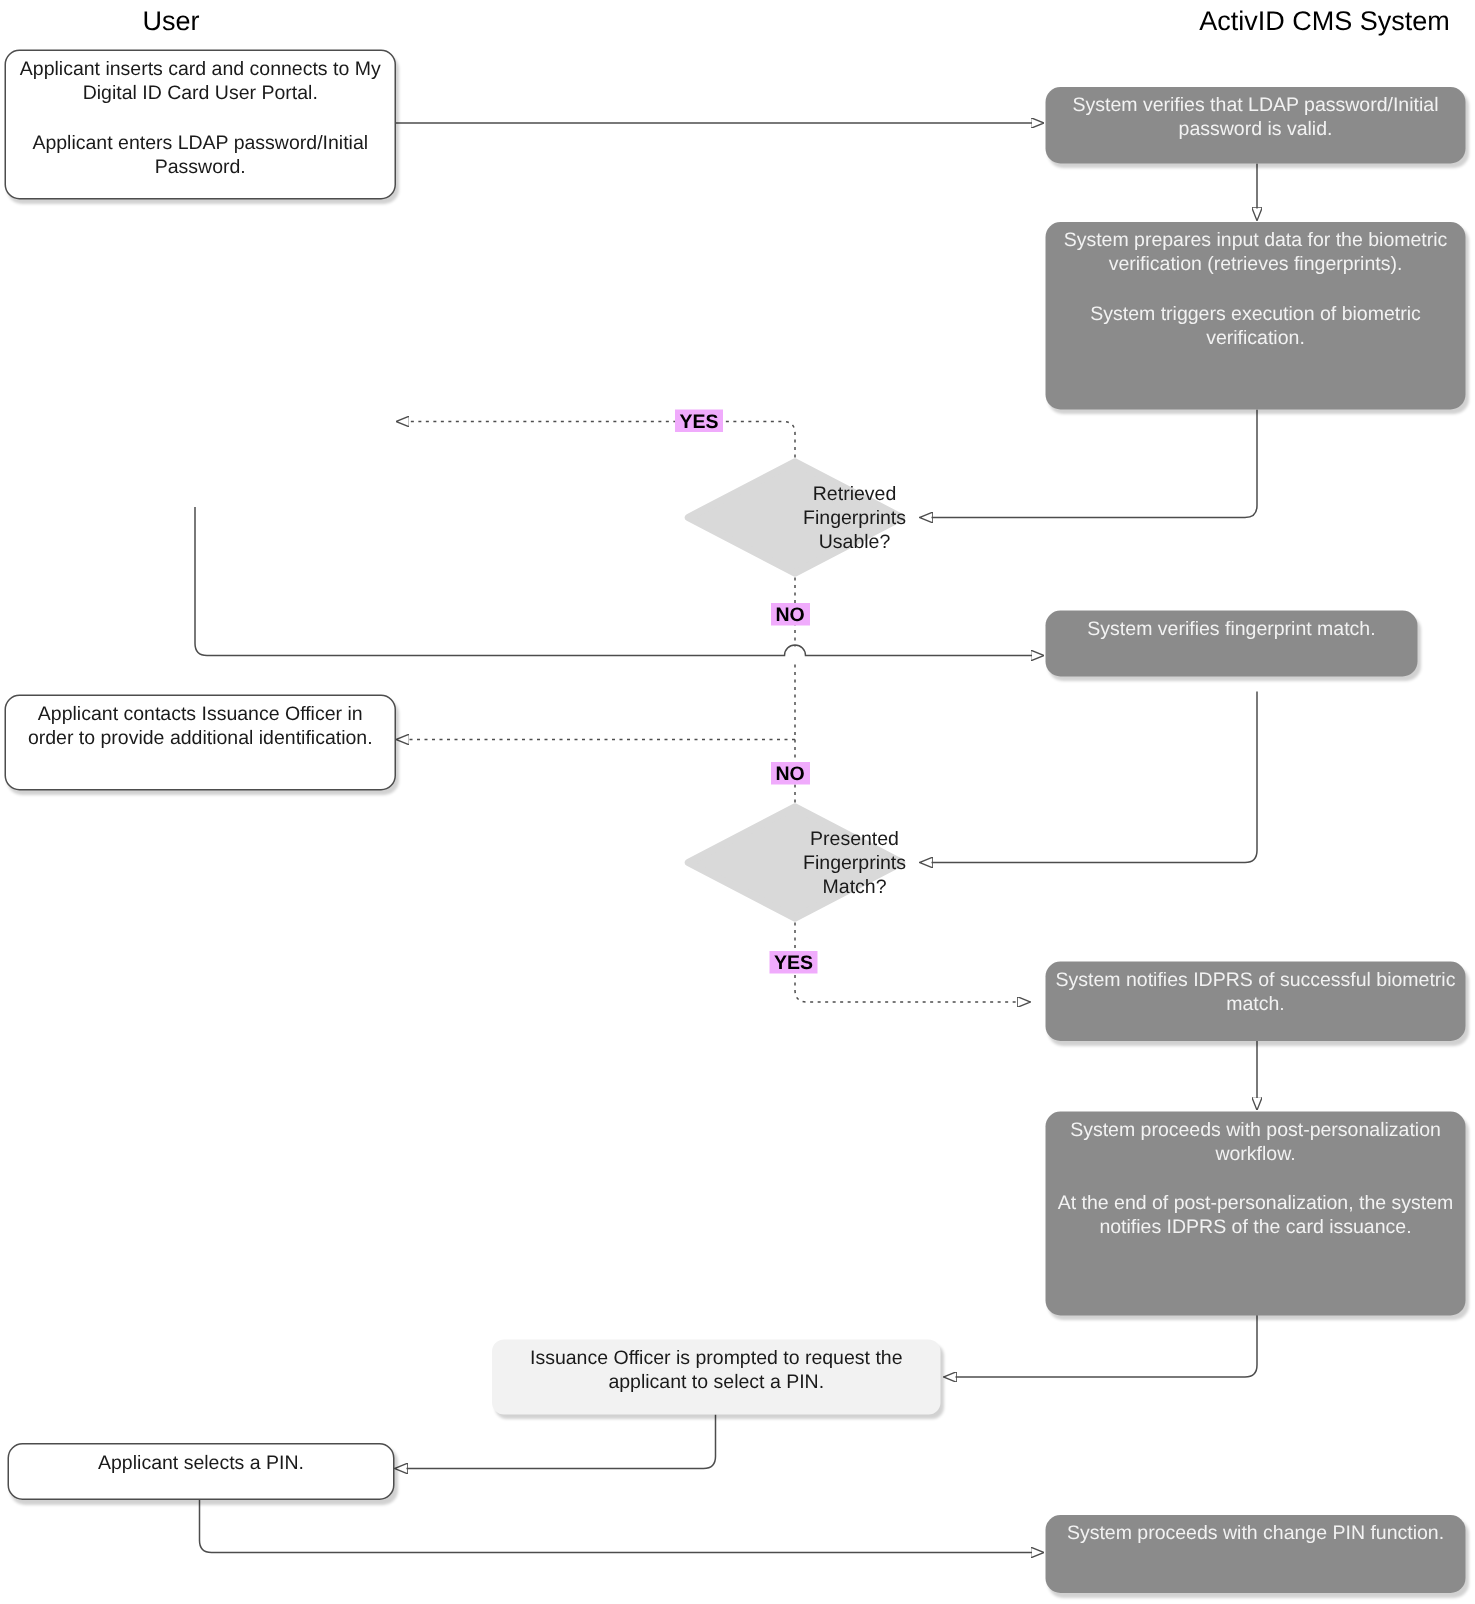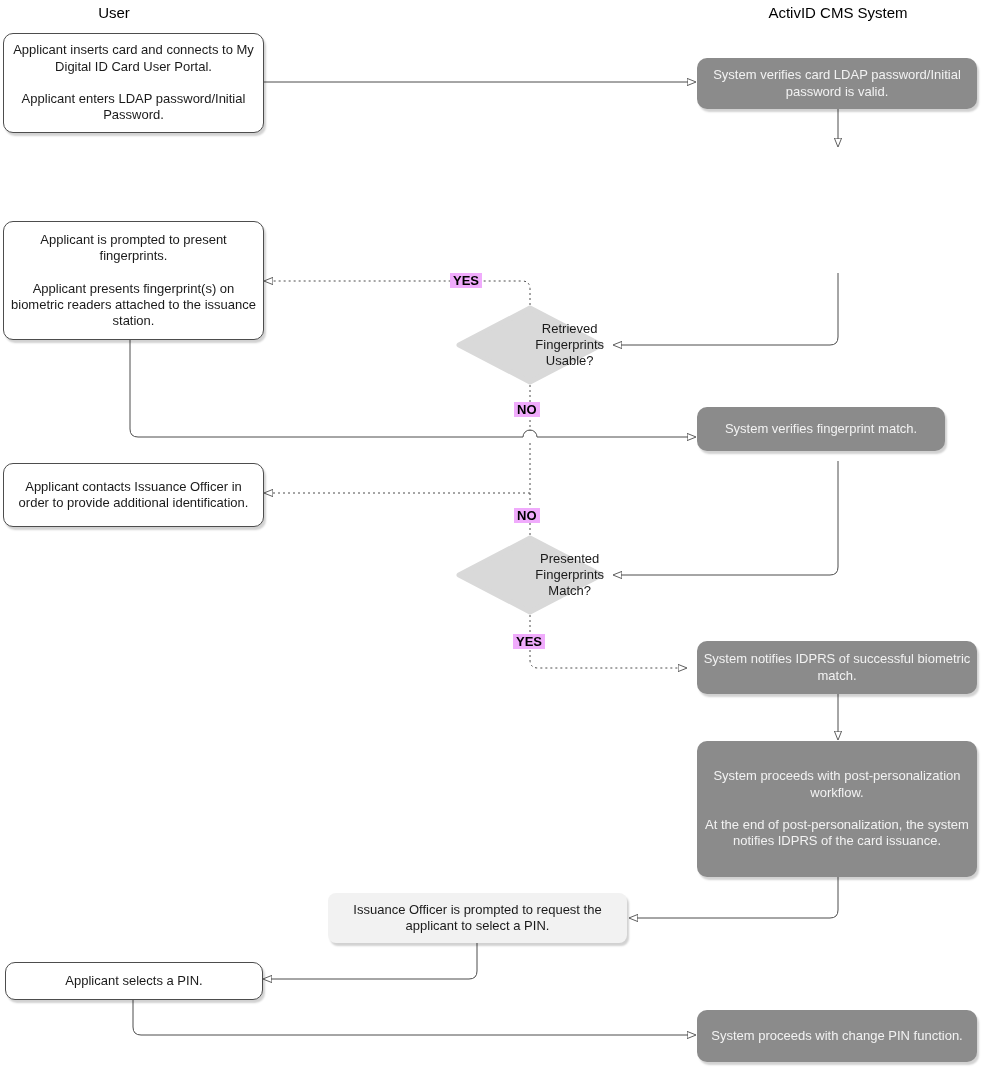--- a/index.html
+++ b/index.html
@@ -1,27 +1,27 @@
 <!DOCTYPE html>
 <html style="--system-box-fill: #8b8b8b; --system-box-text: #f2f2f2; --user-box-fill: #ffffff; --user-box-border: #4d4d4d; --user-box-text: #1a1a1a; --note-box-fill: #f2f2f2; --decision-fill: #d9d9d9; --decision-text: #1a1a1a; --connector: #4d4d4d; --label-text: #000000;"><head>
 <meta charset="utf-8">
 <style>
   html,body{margin:0;padding:0;background:#ffffff;}
   .canvas{
     position:relative;width:983px;height:1069px;overflow:hidden;background:#fff;
     font-family:"Liberation Sans", sans-serif;color:#1a1a1a;
   }
   .lane-title{
-    position:absolute;text-align:center;font-size:15px;color:#000;
+    position:absolute;text-align:center;font-size:18px;color:#000;
   }
   .wires{position:absolute;left:0;top:0;}
   .wires path{fill:none;stroke:var(--connector,#4d4d4d);stroke-width:1;}
   .wires path.dotted{stroke-dasharray:2 3;}
   .node{
-    position:absolute;display:flex;align-items:center;justify-content:center;
+    position:absolute;display:flex;justify-content:center;
     text-align:center;font-size:13px;line-height:1.25;border-radius:10px;
     box-shadow:2px 3px 2px rgba(0,0,0,0.18);
   }
   .node .txt{white-space:pre-line;padding:4px 6px;width:100%;}
   .node.user{
     background:var(--user-box-fill,#ffffff);
     border:1px solid var(--user-box-border,#4d4d4d);
     color:var(--user-box-text,#1a1a1a);
   }
   .node.system{
@@ -42,21 +42,21 @@
     position:absolute;font-weight:bold;font-size:13px;color:var(--label-text,#000);
     background:#f0abfc;padding:0 3px;text-align:center;
   }
 </style>
 </head>
 <body>
 
 <div class="canvas">
 
   <div class="lane-title" style="left:14px;top:4px;width:200px">User</div>
-  <div class="lane-title" style="left:738px;top:4px;width:200px">ActivID CMS System</div>
+  <div class="lane-title" style="left:783px;top:4px;width:200px">ActivID CMS System</div>
 
   <svg class="wires" width="983" height="1069" viewBox="0 0 983 1069">
     <defs>
       <marker id="arr" viewBox="0 0 10 8" markerWidth="9" markerHeight="7.2" refX="1" refY="4" orient="auto">
         <path d="M0,0 L10,4 L0,8 Z" fill="#404040" stroke="none"></path>
       </marker>
     </defs>
 
     <path d="M 262 82 L 688 82" marker-end="url(#arr)"></path>
     <path d="M 838 109 L 838 139" marker-end="url(#arr)"></path>
@@ -73,38 +73,38 @@
     <path class="dotted" d="M 530 443 L 530 535"></path>
     <path class="dotted" d="M 530 493 L 272 493" marker-end="url(#arr)"></path>
     <path class="dotted" d="M 530 615 L 530 660 Q 530 668 538 668 L 679 668" marker-end="url(#arr)"></path>
   </svg>
 
   <div class="node user" style="left:3px;top:33px;width:259px;height:98px">
     <div class="txt">Applicant inserts card and connects to My Digital ID Card User Portal.
 
 Applicant enters LDAP password/Initial Password.</div>
   </div>
-  <div class="node user" style="left:3px;top:221px;width:259px;height:117px">
-    <div class="txt">Applicant is prompted to present fingerprints.
-
-Applicant presents fingerprint(s) on biometric readers attached to the issuance station.</div>
-  </div>
   <div class="node user" style="left:3px;top:463px;width:259px;height:62px">
     <div class="txt">Applicant contacts Issuance Officer in order to provide additional identification.</div>
   </div>
   <div class="node user" style="left:5px;top:962px;width:256px;height:36px">
     <div class="txt">Applicant selects a PIN.</div>
   </div>
 
   <div class="node note" style="left:328px;top:893px;width:299px;height:50px">
     <div class="txt">Issuance Officer is prompted to request the applicant to select a PIN.</div>
   </div>
 
   <div class="node system" style="left:697px;top:58px;width:280px;height:51px">
-    <div class="txt">System verifies card LDAP password/Initial password is valid.</div>
+    <div class="txt">System verifies that LDAP password/Initial password is valid.</div>
+  </div>
+  <div class="node system" style="left:697px;top:148px;width:280px;height:125px">
+    <div class="txt">System prepares input data for the biometric verification (retrieves fingerprints).
+
+System triggers execution of biometric verification.</div>
   </div>
   <div class="node system" style="left:697px;top:407px;width:248px;height:44px">
     <div class="txt">System verifies fingerprint match.</div>
   </div>
   <div class="node system" style="left:697px;top:641px;width:280px;height:53px">
     <div class="txt">System notifies IDPRS of successful biometric match.</div>
   </div>
   <div class="node system" style="left:697px;top:741px;width:280px;height:136px">
     <div class="txt">System proceeds with post-personalization workflow.
 

